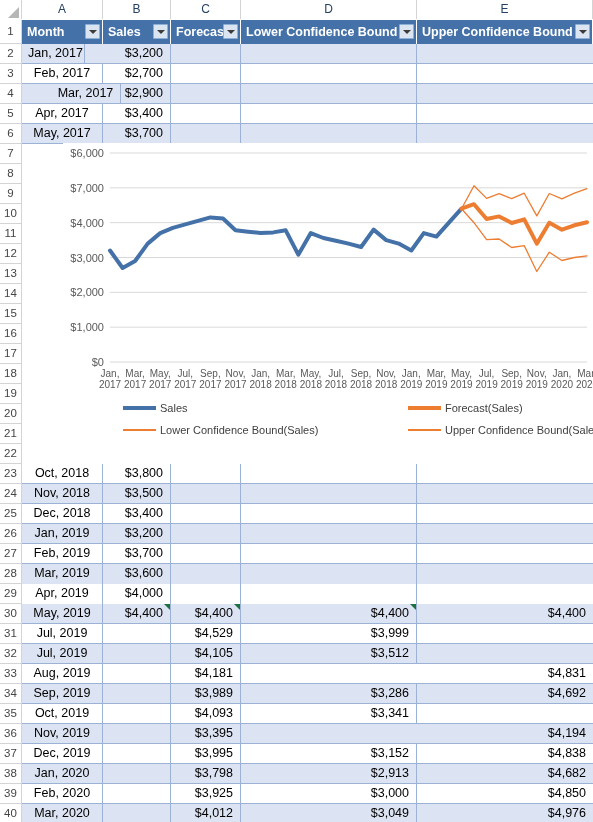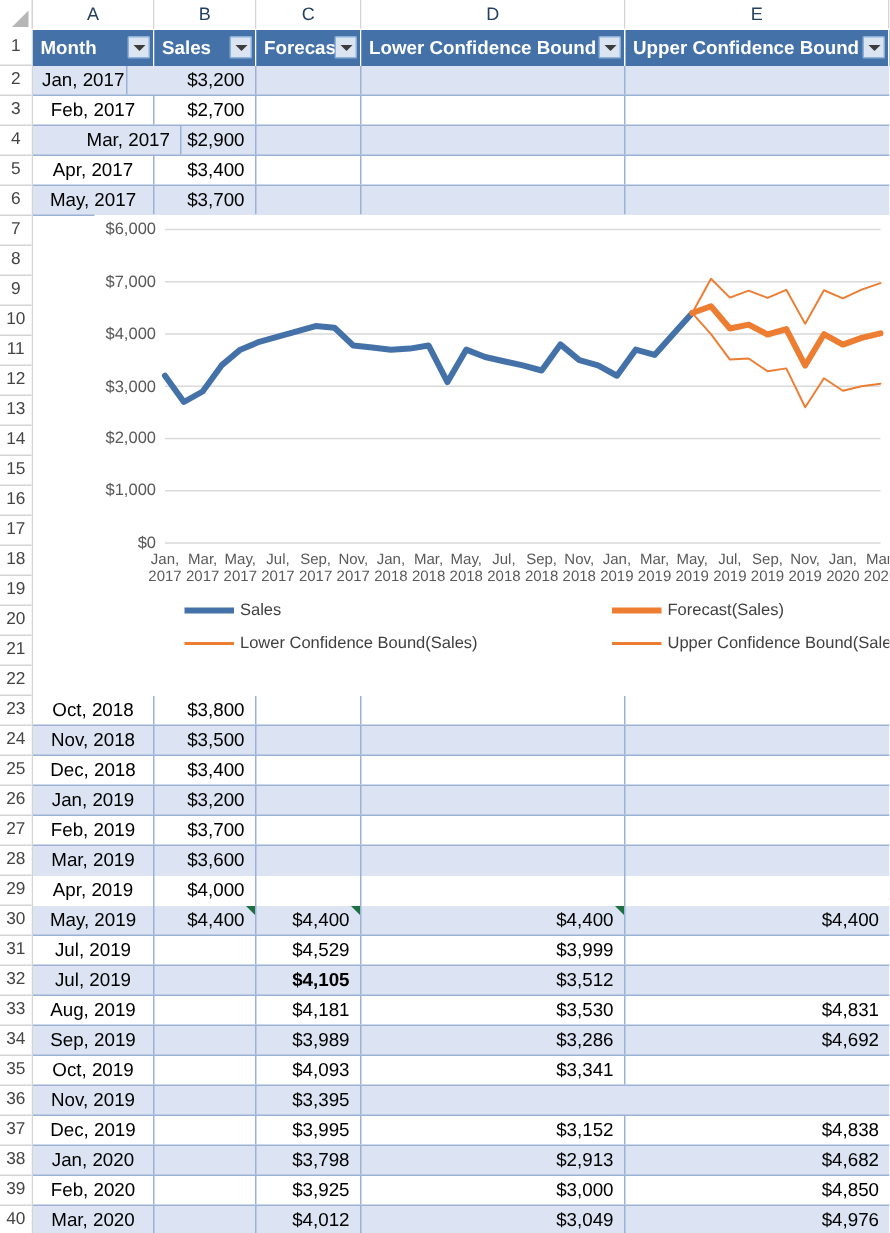--- a/index.html
+++ b/index.html
@@ -415,40 +415,37 @@
             <span class="txt num">$3,999</span>
           </div>
         </div>
         <div class="row band-even rowline" style="top: 624px; height: 20px; line-height: 19px;">
           <div class="cell vsep" style="left: 0px; width: 81px;">
             <span class="txt ctr">Jul, 2019</span>
           </div>
           <div class="cell vsep" style="left: 81px; width: 68px;">
             <span class="txt num"></span>
           </div>
-          <div class="cell vsep" style="left: 149px; width: 70px; font-weight: bold;">
+          <div class="cell vsep" style="left: 149px; width: 70px;">
             <span class="txt num">$4,105</span>
           </div>
           <div class="cell vsep" style="left: 219px; width: 176px;">
             <span class="txt num">$3,512</span>
           </div>
         </div>
         <div class="row band-odd rowline" style="top: 644px; height: 20px; line-height: 19px;">
           <div class="cell vsep" style="left: 0px; width: 81px;">
             <span class="txt ctr">Aug, 2019</span>
           </div>
           <div class="cell vsep" style="left: 81px; width: 68px;">
             <span class="txt num"></span>
           </div>
           <div class="cell vsep" style="left: 149px; width: 70px;">
             <span class="txt num">$4,181</span>
           </div>
-          <div class="cell vsep" style="left: 219px; width: 176px;">
-            <span class="txt num">$3,530</span>
-          </div>
           <div class="cell" style="left: 395px; width: 176px;">
             <span class="txt num">$4,831</span>
           </div>
         </div>
         <div class="row band-even rowline" style="top: 664px; height: 20px; line-height: 19px;">
           <div class="cell vsep" style="left: 0px; width: 81px;">
             <span class="txt ctr">Sep, 2019</span>
           </div>
           <div class="cell vsep" style="left: 81px; width: 68px;">
             <span class="txt num"></span>
@@ -479,20 +476,23 @@
         </div>
         <div class="row band-even rowline" style="top: 704px; height: 20px; line-height: 19px;">
           <div class="cell vsep" style="left: 0px; width: 81px;">
             <span class="txt ctr">Nov, 2019</span>
           </div>
           <div class="cell vsep" style="left: 81px; width: 68px;">
             <span class="txt num"></span>
           </div>
           <div class="cell vsep" style="left: 149px; width: 70px;">
             <span class="txt num">$3,395</span>
+          </div>
+          <div class="cell" style="left: 395px; width: 176px;">
+            <span class="txt num">$4,194</span>
           </div>
         </div>
         <div class="row band-odd rowline" style="top: 724px; height: 20px; line-height: 19px;">
           <div class="cell vsep" style="left: 0px; width: 81px;">
             <span class="txt ctr">Dec, 2019</span>
           </div>
           <div class="cell vsep" style="left: 81px; width: 68px;">
             <span class="txt num"></span>
           </div>
           <div class="cell vsep" style="left: 149px; width: 70px;">

